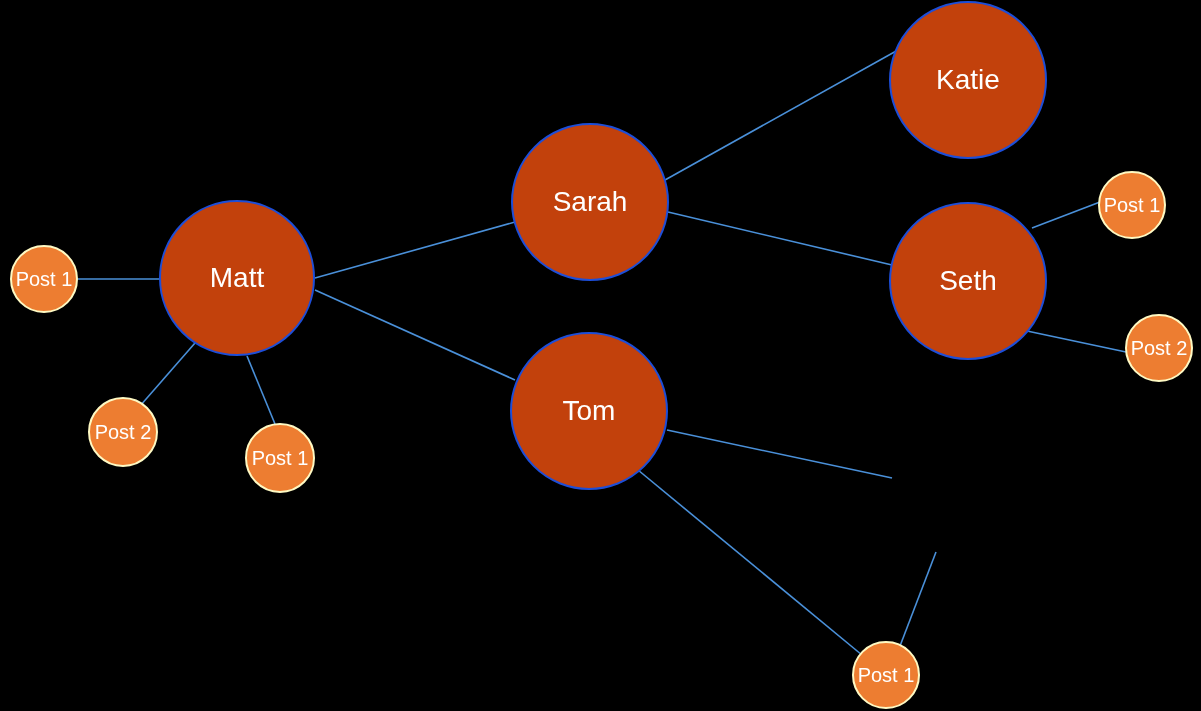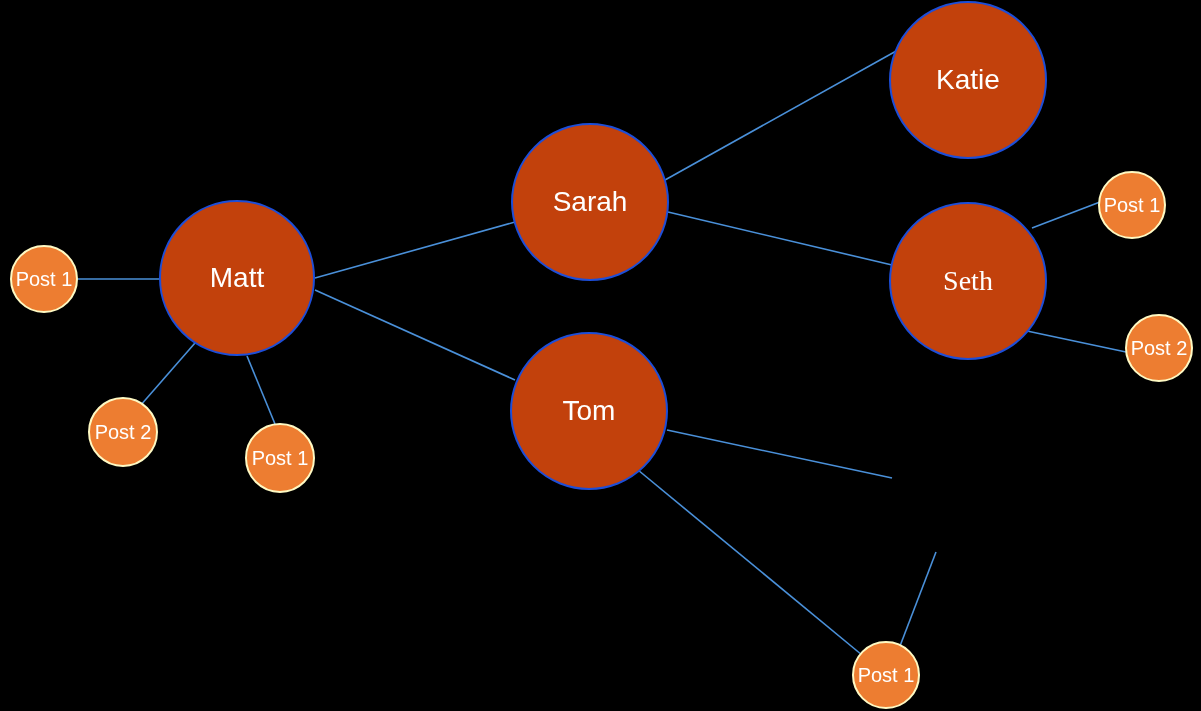--- a/index.html
+++ b/index.html
@@ -93,21 +93,21 @@
       </div>
       <div class="node person" style="left: 510px; top: 332px; width: 158px; height: 158px;">
         <span class="node-label">Tom</span>
       </div>
       <div class="node person" style="left: 511px; top: 123px; width: 158px; height: 158px;">
         <span class="node-label">Sarah</span>
       </div>
       <div class="node person" style="left: 889px; top: 1px; width: 158px; height: 158px;">
         <span class="node-label">Katie</span>
       </div>
-      <div class="node person" style="left: 889px; top: 202px; width: 158px; height: 158px; font-family: Liberation Serif, serif;">
+      <div class="node person" style="left: 889px; top: 202px; width: 158px; height: 158px;">
         <span class="node-label">Seth</span>
       </div>
       <div class="node post" style="left: 1098px; top: 171px; width: 68px; height: 68px;">
         <span class="node-label">Post 1</span>
       </div>
       <div class="node post" style="left: 1125px; top: 314px; width: 68px; height: 68px;">
         <span class="node-label">Post 2</span>
       </div>
       <div class="node post" style="left: 852px; top: 641px; width: 68px; height: 68px;">
         <span class="node-label">Post 1</span>

